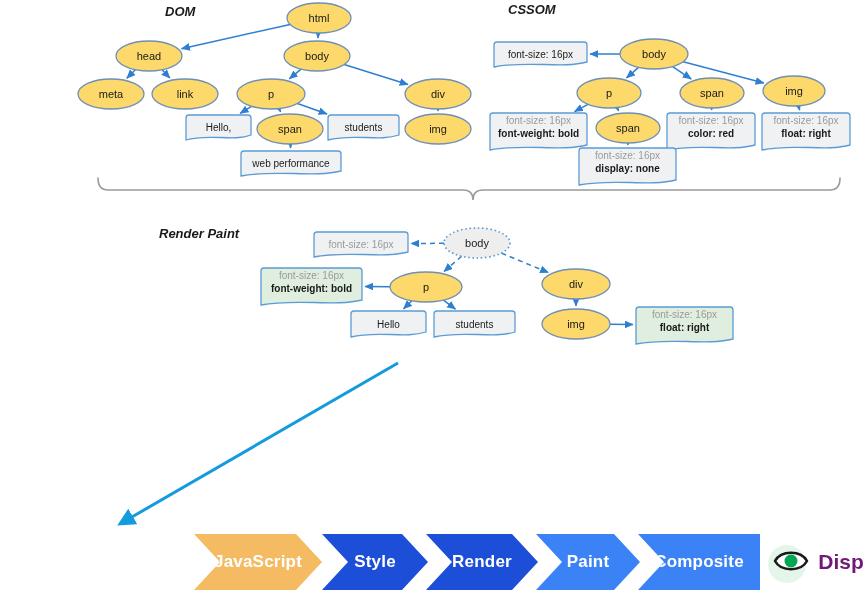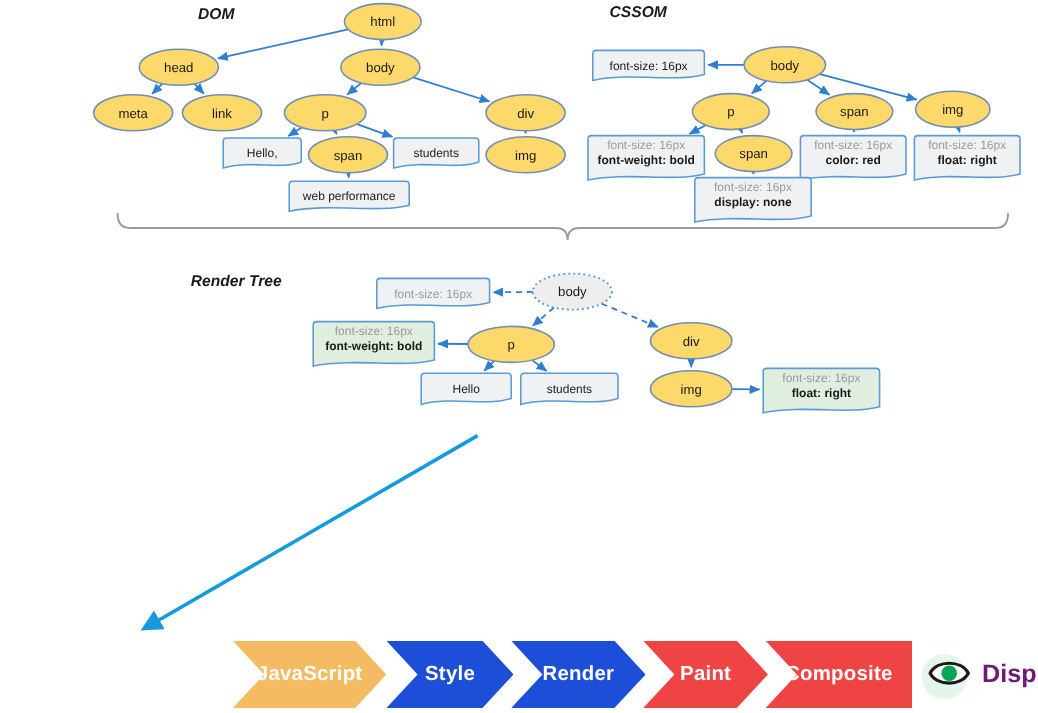--- a/index.html
+++ b/index.html
@@ -27,21 +27,21 @@
   .chev{
     position:absolute;top:0;height:56px;
     display:flex;align-items:center;justify-content:center;
     color:#ffffff;font-weight:bold;font-size:17px;
     letter-spacing:.2px;
     box-sizing:border-box;
   }
   .chev span{pointer-events:none;}
   .chev-js{background:#f5bb63;}
   .chev-style,.chev-layout{background:#1d4ed8;}
-  .chev-paint,.chev-composite{background:#ef4444;}
+  .chev-paint,.chev-composite{background:#3b82f6;}
 
   #parse-html{
     position:absolute;left:2px;top:0;width:160px;height:56px;
     box-sizing:border-box;
     display:flex;align-items:center;justify-content:center;
     color:#2196f3;font-size:17px;font-weight:normal;
   }
   #parse-html .ph-label{position:relative;z-index:2;}
   #parse-html svg{position:absolute;left:0;top:0;}
 
@@ -59,21 +59,21 @@
   }
   #display-icon svg{position:absolute;left:4px;top:6px;}
 </style>
 </head>
 <body>
 
 <div id="stage">
 
   <div class="sect-title" style="left:137px;top:4px;">DOM</div>
   <div class="sect-title" style="left:480px;top:2px;">CSSOM</div>
-  <div class="sect-title" style="left:131px;top:226px;">Render Tree</div>
+  <div class="sect-title" style="left:131px;top:226px;">Render Paint</div>
 
   <svg id="diagram" viewBox="0 0 865 594">
     <defs>
       <marker id="ah" markerWidth="7" markerHeight="7" refX="5.6" refY="2.6" orient="auto" markerUnits="strokeWidth">
         <path d="M0,0 L6,2.6 L0,5.2 z" fill="#2f7fd1"></path>
       </marker>
       <marker id="ahd" markerWidth="7" markerHeight="7" refX="5.6" refY="2.6" orient="auto" markerUnits="strokeWidth">
         <path d="M0,0 L6,2.6 L0,5.2 z" fill="#2f7fd1"></path>
       </marker>
       <marker id="ahbig" markerWidth="6" markerHeight="6" refX="3" refY="3" orient="auto" markerUnits="strokeWidth">

